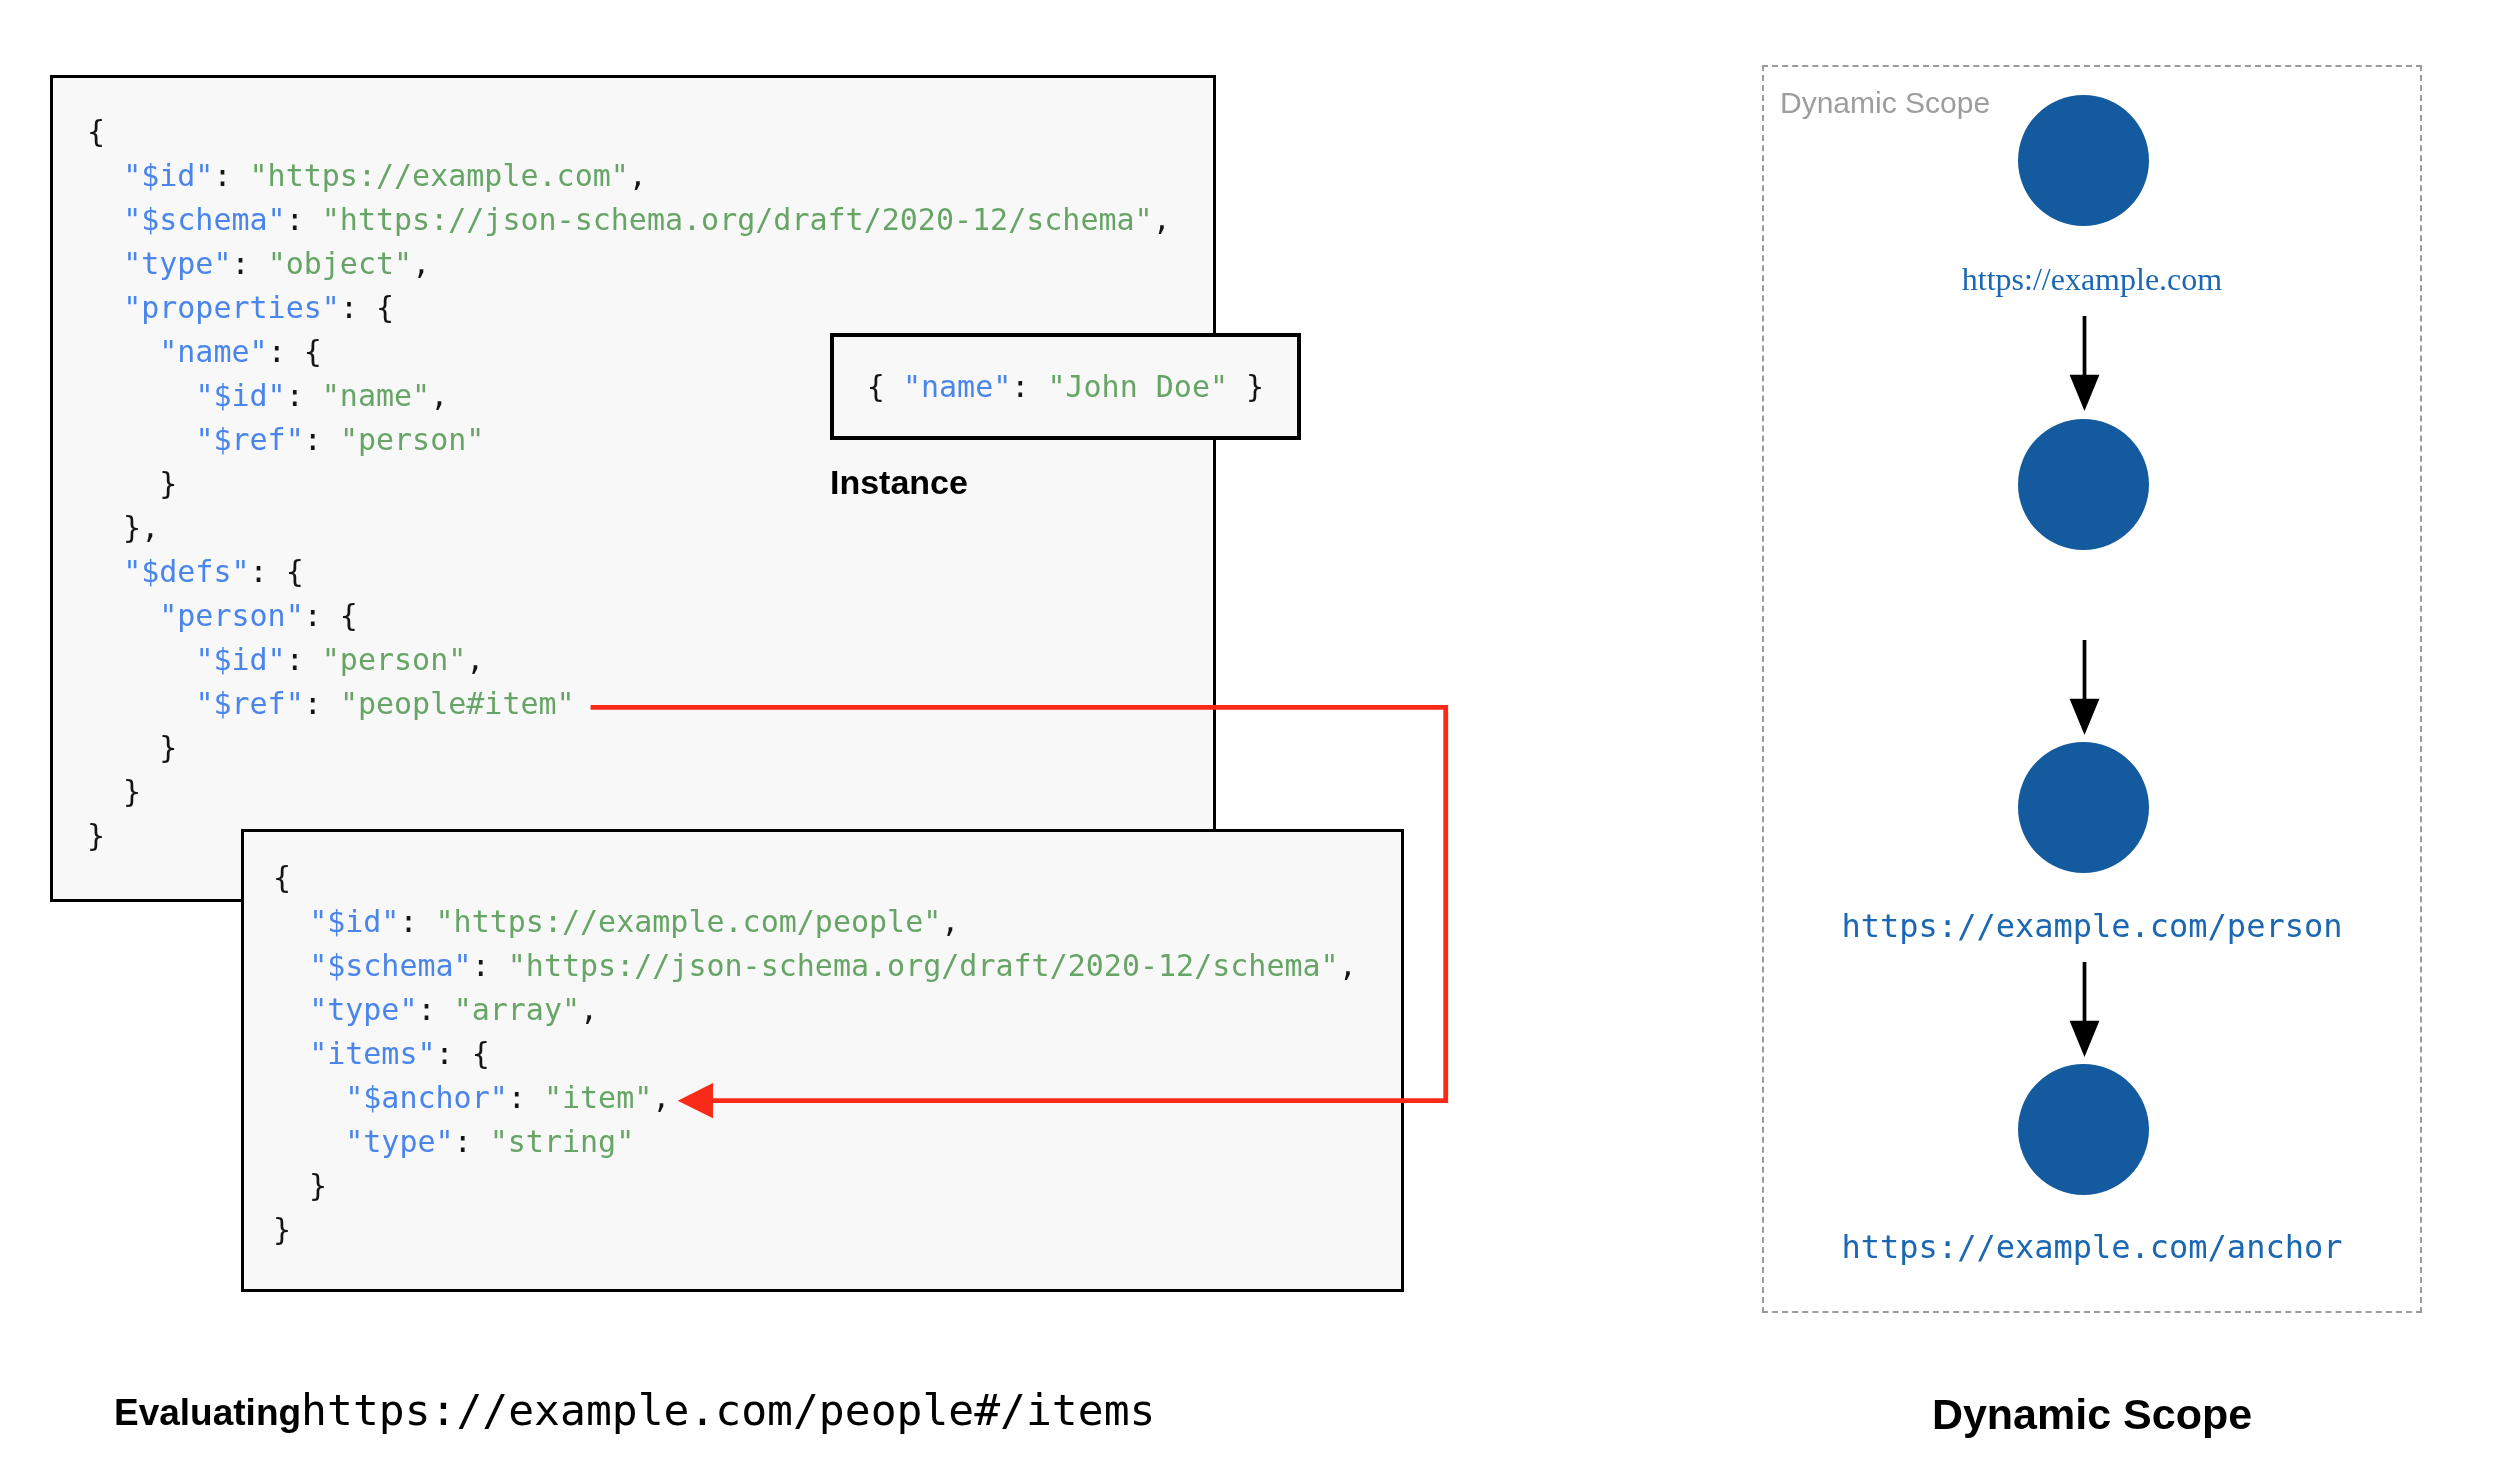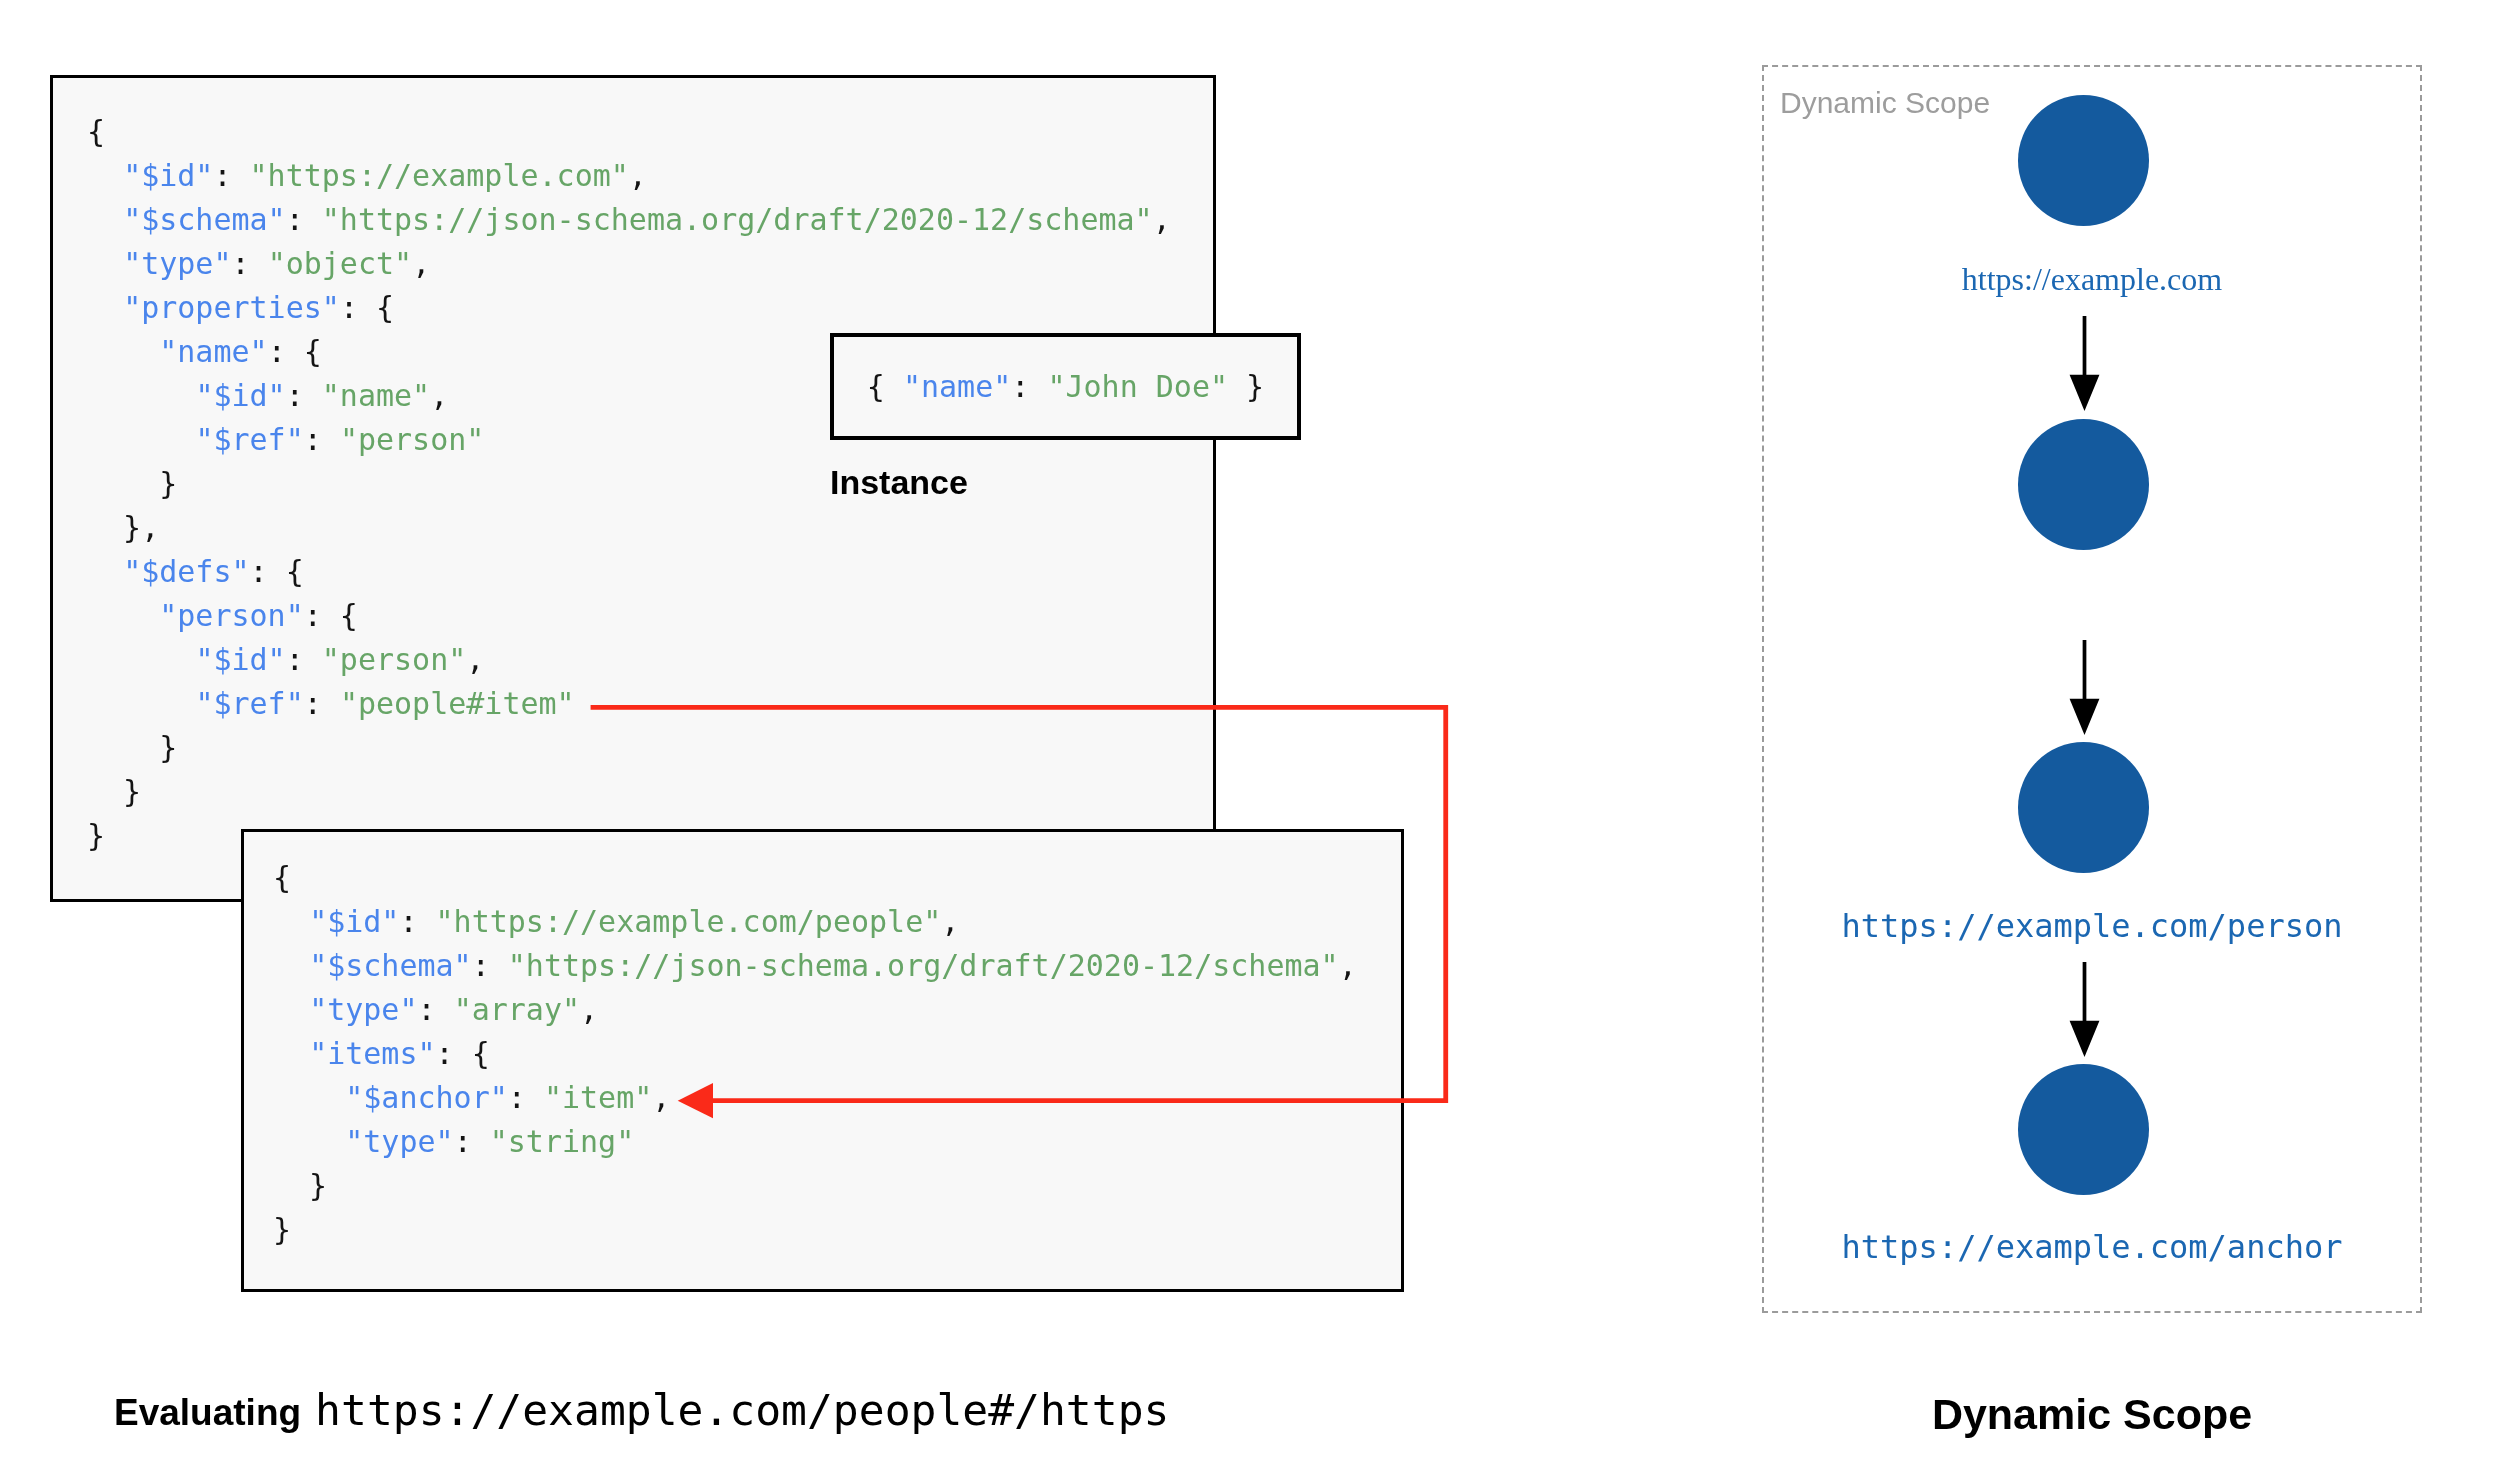--- a/index.html
+++ b/index.html
@@ -47,21 +47,21 @@
   #circle-1{top:95px;} #circle-2{top:419px;} #circle-3{top:742px;} #circle-4{top:1064px;}
   .scope-url{
     position:absolute;left:1762px;width:660px;text-align:center;
     font-family:"DejaVu Sans Mono",monospace;font-size:32px;line-height:38px;color:#1b67b2;
   }
   #url-1{top:260px;font-family:Liberation Serif, serif;} #url-2{top:584px;} #url-3{top:907px;} #url-4{top:1228px;}
   .flow-arrow{position:absolute;left:2063px;width:43px;height:96px;}
   #arrow-1{top:316px;} #arrow-2{top:640px;} #arrow-3{top:962px;}
   
   #eval-caption{
-    position:absolute;left:114px;top:1385px;display:flex;align-items:baseline;gap:14px;color:#000;
+    position:absolute;left:114px;top:1385px;display:flex;align-items:baseline;color:#000;
   }
   #eval-caption .ev{font-weight:bold;font-size:37px;}
   #eval-caption .uri{font-family:"DejaVu Sans Mono",monospace;font-size:43px;}
   #scope-caption{
     position:absolute;left:1762px;top:1390px;width:660px;text-align:center;
     font-weight:bold;font-size:43px;color:#000;
   }
 </style>
 </head>
 <body>
@@ -134,18 +134,18 @@
   <svg class="flow-arrow" id="arrow-3" width="43" height="96" viewBox="0 0 80 180">
     <line x1="40" y1="0" x2="40" y2="114" stroke="#000" stroke-width="7"></line>
     <polygon points="12,110 68,110 40,178" fill="#000"></polygon>
   </svg>
 
   <div class="scope-circle" id="circle-4"></div>
   <div class="scope-url" id="url-4">https://example.com/anchor</div>
 
   <div id="eval-caption">
     <span class="ev">Evaluating</span>
-    <span class="uri">https://example.com/people#/https</span>
+    <span class="uri">https://example.com/people#/items</span>
   </div>
   <div id="scope-caption">Dynamic Scope</div>
 
 </div>
 
 
 </body></html>

